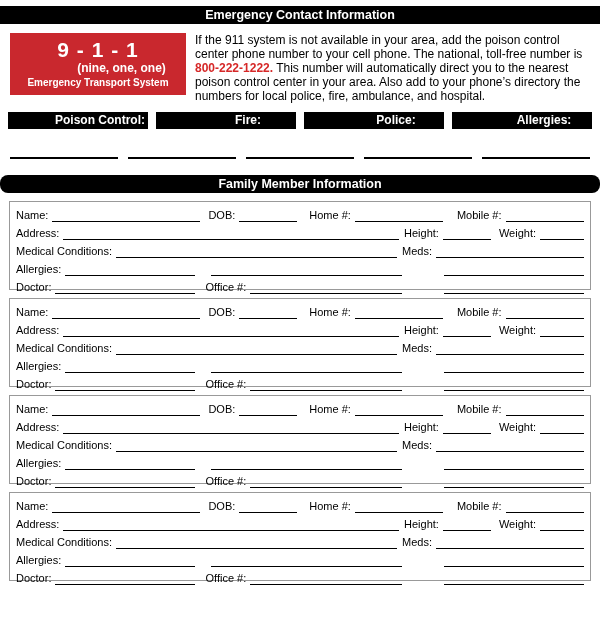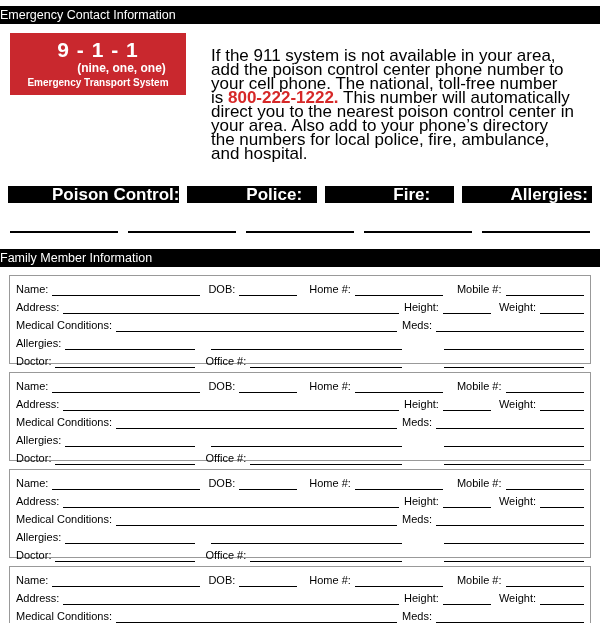--- a/index.html
+++ b/index.html
@@ -6,41 +6,41 @@
     --bar-bg:#000000; --bar-text:#ffffff; --red:#c9282e; --phone-red:#d62828;
     --box-border:#999999; --line-color:#000000;
   }
   *{box-sizing:border-box;}
   html,body{margin:0;padding:0;}
   body{
     width:600px;height:623px;overflow:hidden;background:#ffffff;
     font-family:"Liberation Sans","DejaVu Sans",sans-serif;color:#000;
   }
   .section-bar{
-    background:var(--bar-bg);color:var(--bar-text);font-weight:normal;
-    font-size:12.5px;height:18px;line-height:18px;margin-top:6px;
+    background:var(--bar-bg);color:var(--bar-text);font-weight:bold;
+    font-size:12.5px;text-align:center;height:18px;line-height:18px;margin-top:6px;
   }
   .intro-row{display:flex;margin:9px 10px 0 10px;gap:9px;}
   .red-box{
     width:176px;min-width:176px;height:62px;background:var(--red);color:#fff;
     text-align:center;font-weight:bold;display:flex;flex-direction:column;justify-content:center;
   }
   .nine11{font-size:21px;letter-spacing:1px;line-height:22px;}
   .nine11-words{font-size:12px;line-height:14px;margin-left:47px;}
   .nine11-system{font-size:10px;line-height:15px;}
-  .intro-text{flex:1;font-size:17px;line-height:14px;margin:16px;}
+  .intro-text{flex:1;font-size:12px;line-height:14px;margin:0;}
   .phone{color:var(--phone-red);font-weight:bold;}
   .contact-bars{display:flex;margin:9px 8px 0 8px;gap:8px;}
   .cbar{
     flex:1;height:17px;line-height:17px;background:var(--bar-bg);color:var(--bar-text);
-    font-weight:bold;font-size:17px;text-align:center;white-space:nowrap;padding-left:44px;
+    font-weight:bold;font-size:12px;text-align:center;white-space:nowrap;padding-left:44px;
   }
   .contact-lines{display:flex;margin:28px 10px 0 10px;gap:10px;}
   .cline{flex:1;height:0;border-bottom:2px solid var(--line-color);}
-  .family-bar{margin-top:16px;}
+  .family-bar{margin-top:16px;border-radius:8px;}
   .member-box{
     margin:8px 9px 4px 9px;border:1px solid var(--box-border);
     padding:7px 6px 6px 6px;height:89px;
   }
   .frow{display:flex;align-items:flex-end;margin-bottom:5px;height:13px;}
   .frow:last-child{margin-bottom:0;}
   .lbl{font-size:11px;line-height:13px;white-space:nowrap;margin-right:4px;}
   .line{display:block;height:10px;border-bottom:1.5px solid var(--line-color);}
   .grow{flex:1;}
   .w148{width:148px;}.w140{width:140px;}.w130{width:130px;}
@@ -61,22 +61,22 @@
     <div class="red-box">
       <div class="nine11">9 - 1 - 1</div>
       <div class="nine11-words">(nine, one, one)</div>
       <div class="nine11-system">Emergency Transport System</div>
     </div>
     <p class="intro-text"><span>If the 911 system is not available in your area, add the poison control center phone number to your cell phone. The national, toll-free number is </span><span class="phone">800-222-1222.</span><span> This number will automatically direct you to the nearest poison control center in your area. Also add to your phone’s directory the numbers for local police, fire, ambulance, and hospital.</span></p>
   </div>
 
   <div class="contact-bars">
     <div class="cbar">Poison Control:</div>
+    <div class="cbar">Fire:</div>
     <div class="cbar">Police:</div>
-    <div class="cbar">Fire:</div>
     <div class="cbar">Allergies:</div>
   </div>
 
   <div class="contact-lines">
     <div class="cline"></div>
     <div class="cline"></div>
     <div class="cline"></div>
     <div class="cline"></div>
     <div class="cline"></div>
   </div>

